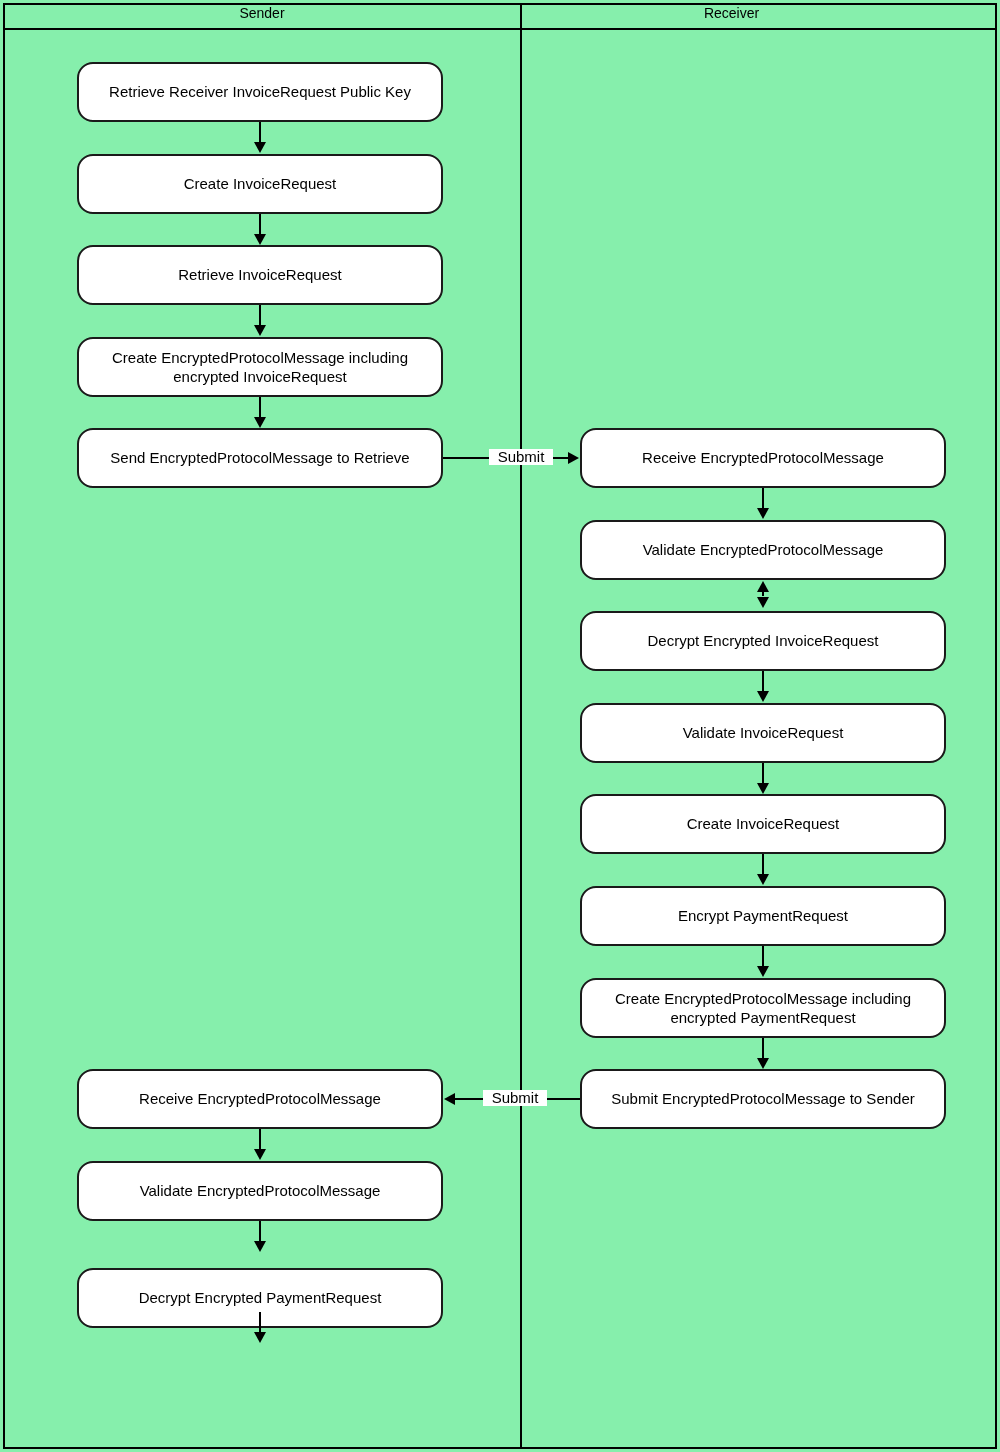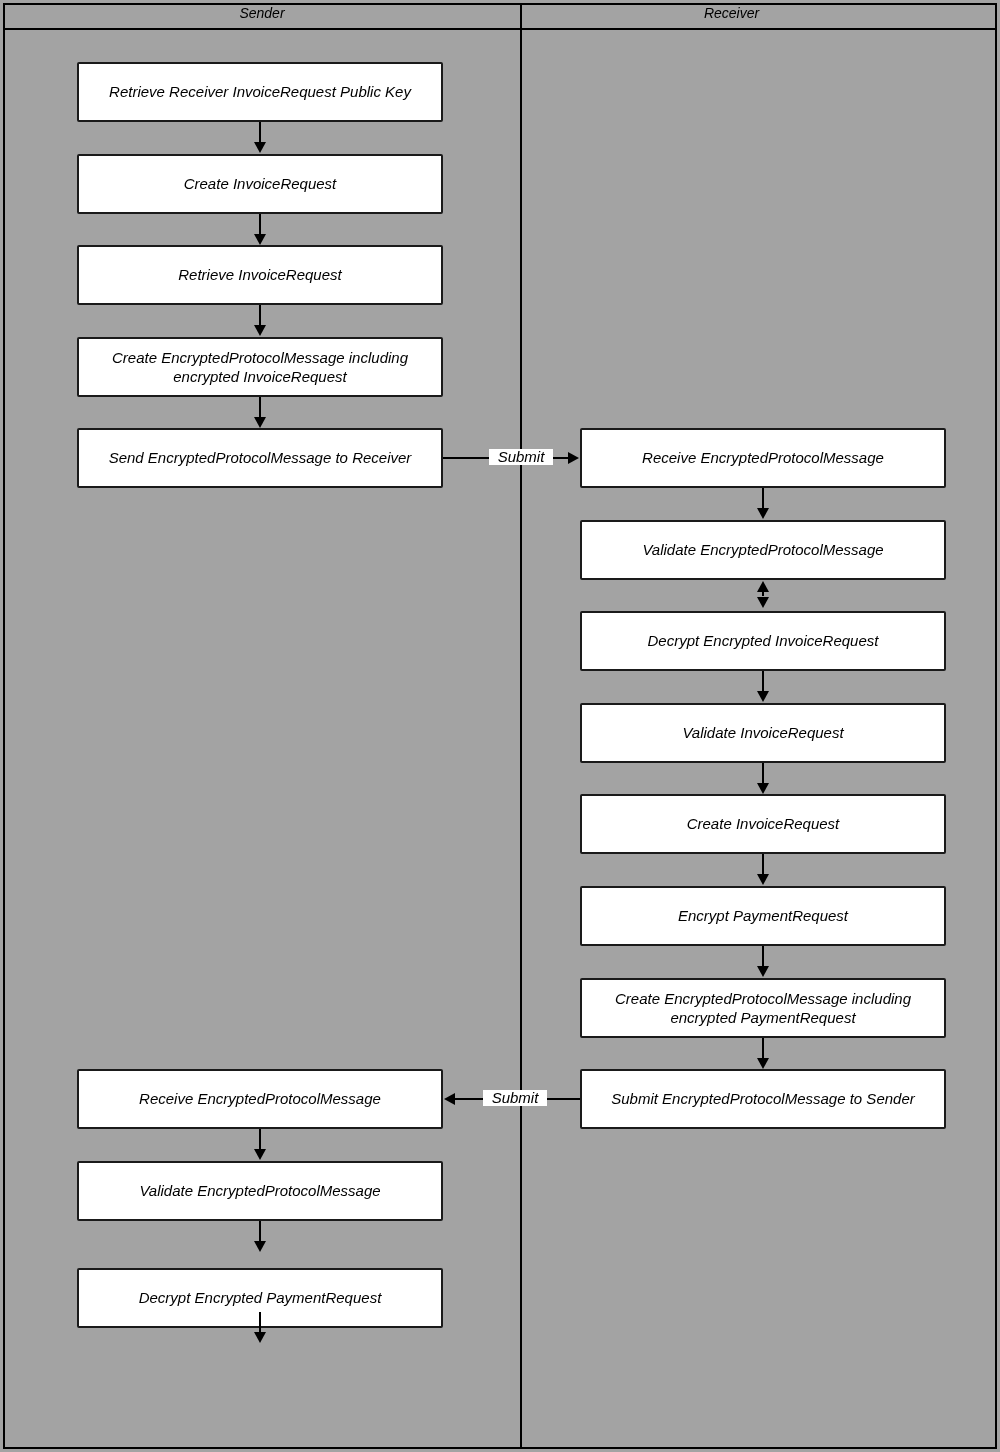--- a/index.html
+++ b/index.html
@@ -9,23 +9,22 @@
     background: #ffffff;
   }
   body {
     font-family: "Liberation Sans", sans-serif;
     color: #000000;
   }
   #canvas {
     position: relative;
     width: 1000px;
     height: 1452px;
-    background: #a3a3a3;
+    background: #86efac;
     overflow: hidden;
-    font-style: italic;
   }
 
   
   .frame {
     position: absolute;
     left: 3px;
     top: 3px;
     width: 994px;
     height: 1446px;
     border: 2px solid #000000;
@@ -65,21 +64,21 @@
     background: #000000;
   }
 
   
   .node {
     position: absolute;
     box-sizing: border-box;
     width: 366px;
     height: 60px;
     border: 2px solid #1a1a1a;
-    border-radius: 2px;
+    border-radius: 16px;
     background: #ffffff;
     display: flex;
     align-items: center;
     justify-content: center;
     text-align: center;
     font-size: 15px;
     line-height: 1.28;
     color: #000000;
     padding: 2px 10px;
   }
@@ -182,21 +181,21 @@
 
   <div class="node lane-sender" style="top:337px;">
     <span class="node-label">Create EncryptedProtocolMessage including
 encrypted InvoiceRequest</span>
   </div>
 
   <div class="vconn" style="left:259px; top:397px; height:22px;"></div>
   <div class="arrowhead-down" style="left:254px; top:417px;"></div>
 
   <div class="node lane-sender" style="top:428px;">
-    <span class="node-label">Send EncryptedProtocolMessage to Receiver</span>
+    <span class="node-label">Send EncryptedProtocolMessage to Retrieve</span>
   </div>
 
   <div class="hconn" style="left:443px; top:457px; width:126px;"></div>
   <div class="arrowhead-right" style="left:568px; top:452px;"></div>
   <div class="edge-label" style="left:489px; top:449px; width:62px;">Submit</div>
 
   <div class="node lane-receiver" style="top:428px;">
     <span class="node-label">Receive EncryptedProtocolMessage</span>
   </div>
 

